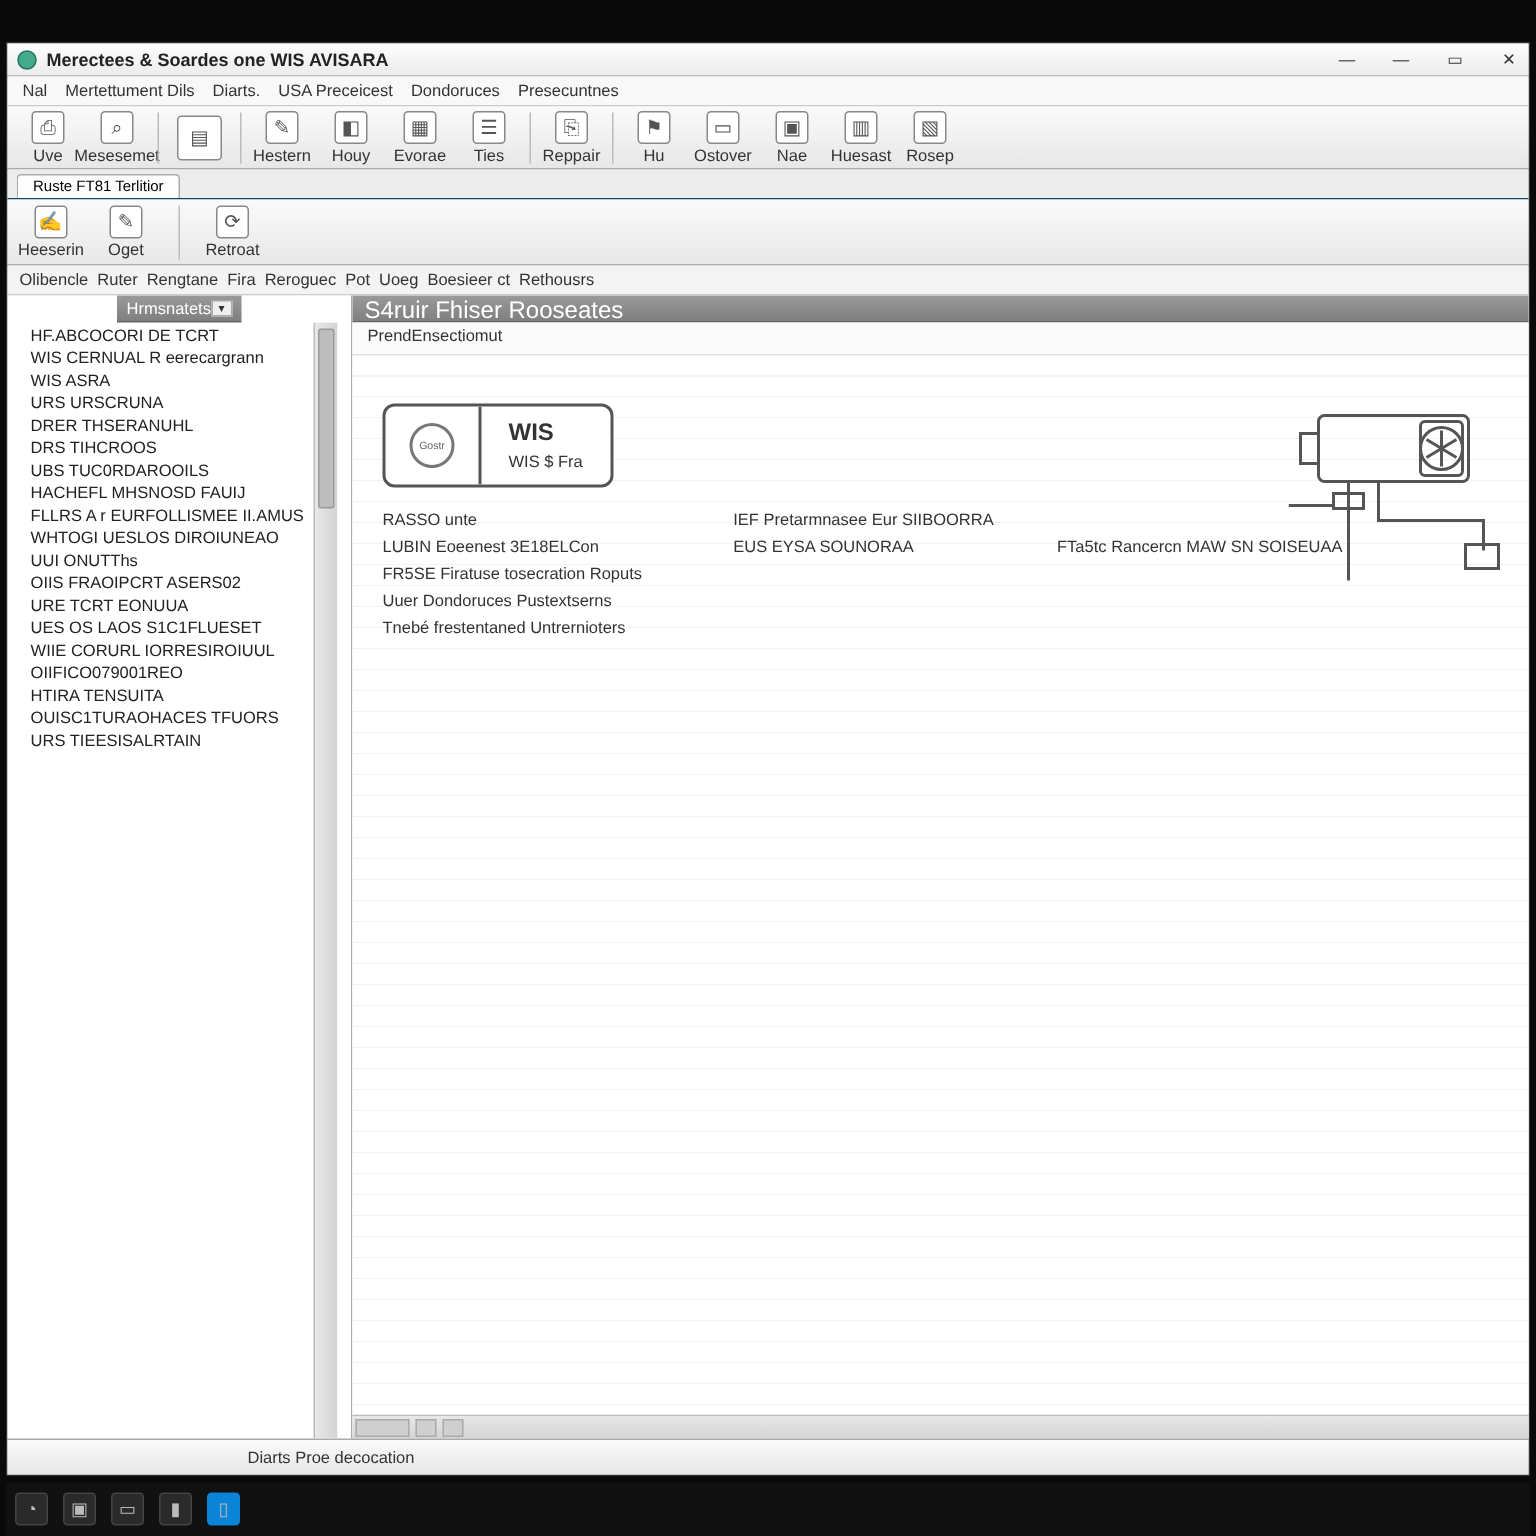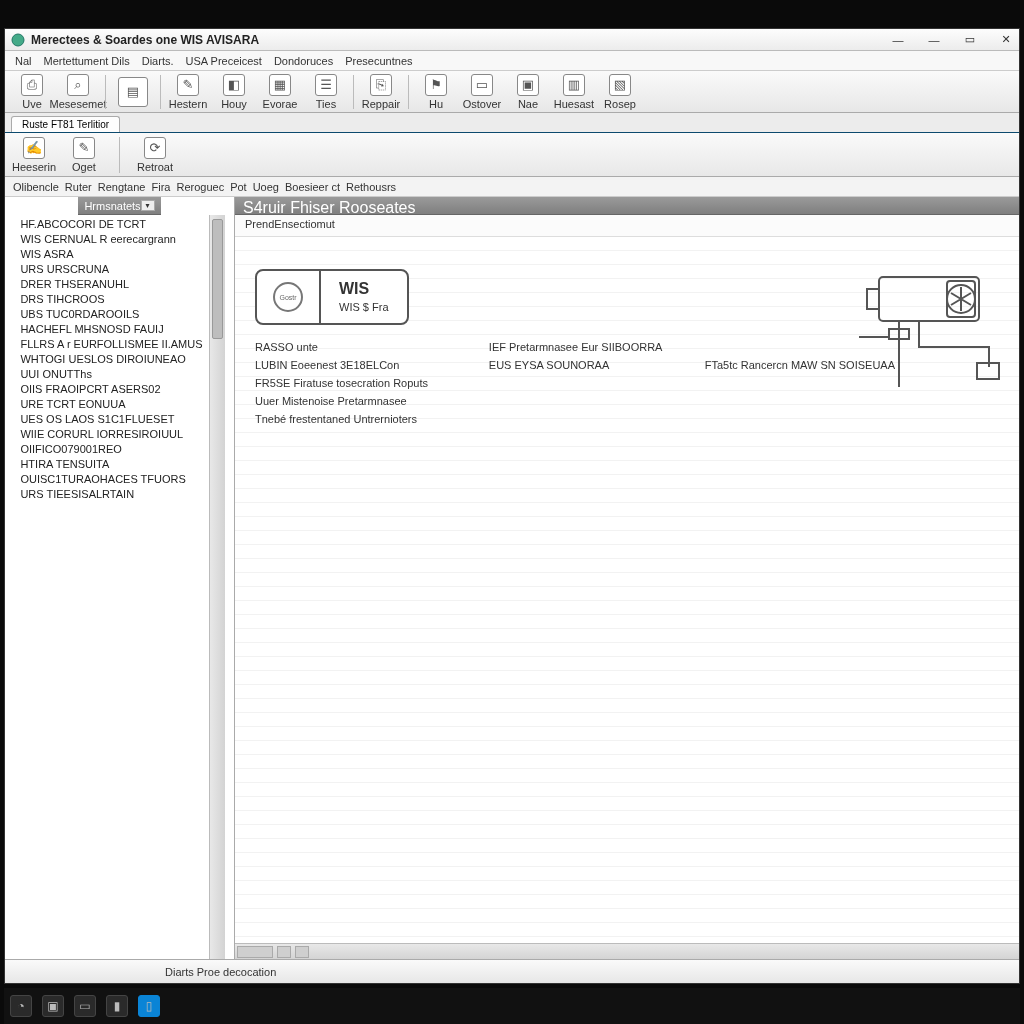--- a/index.html
+++ b/index.html
@@ -241,21 +241,21 @@
             <div class="cols" id="cols">
                 <div>RASSO unte</div>
                 <div>IEF Pretarmnasee    Eur  SIIBOORRA</div>
                 <div></div>
                 <div>LUBIN  Eoeenest  3E18ELCon</div>
                 <div>EUS EYSA SOUNORAA</div>
                 <div>FTa5tc Rancercn MAW SN  SOISEUAA</div>
                 <div>FR5SE Firatuse tosecration Roputs</div>
                 <div></div>
                 <div></div>
-                <div>Uuer  Mistenoise Pretarmnasee</div>
+                <div>Uuer  Dondoruces Pustextserns</div>
                 <div></div>
                 <div></div>
                 <div>Tnebé frestentaned Untrernioters</div>
                 <div></div>
                 <div></div>
               </div>
           </div>
           <div class="diagram">
             <svg width="160" height="160" viewBox="0 0 160 160">
               <g fill="none" stroke="#555" stroke-width="2">

